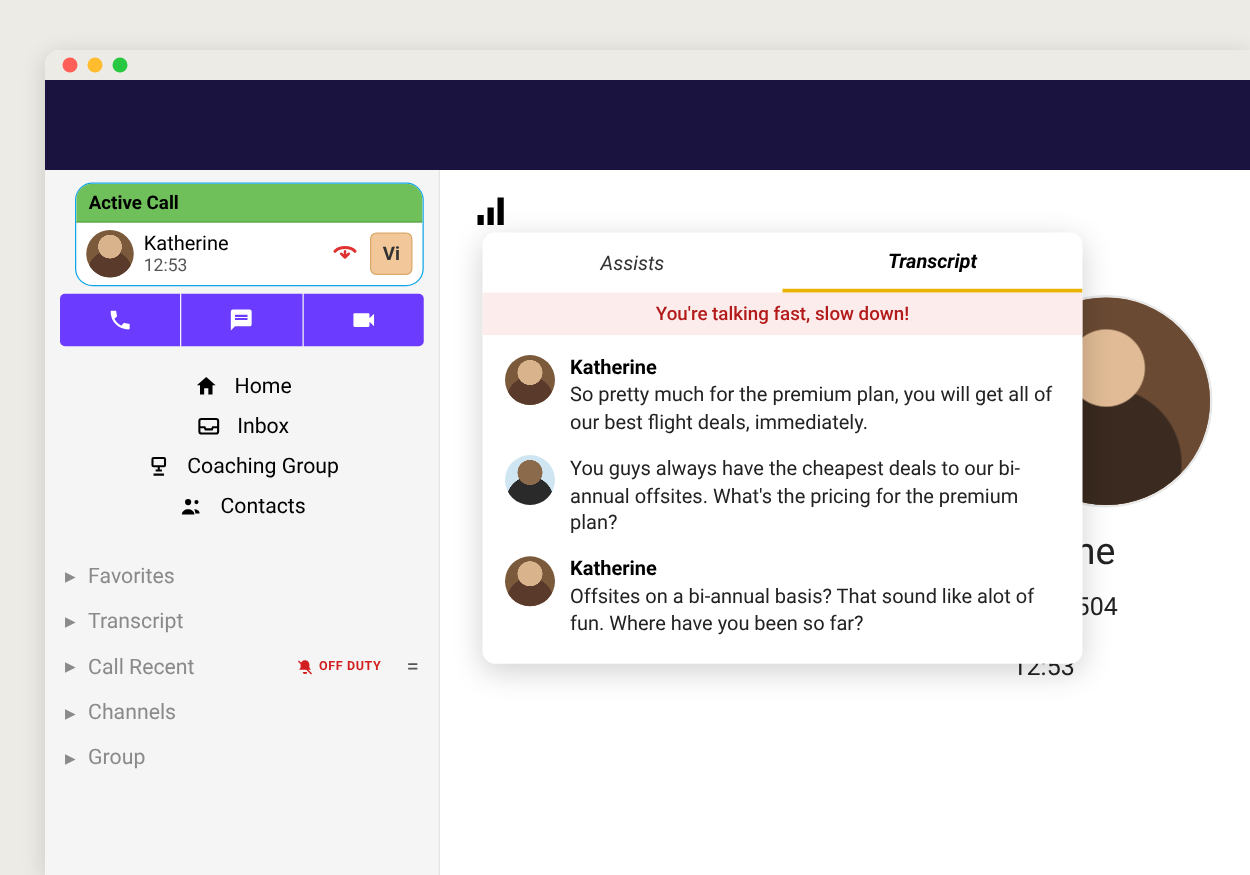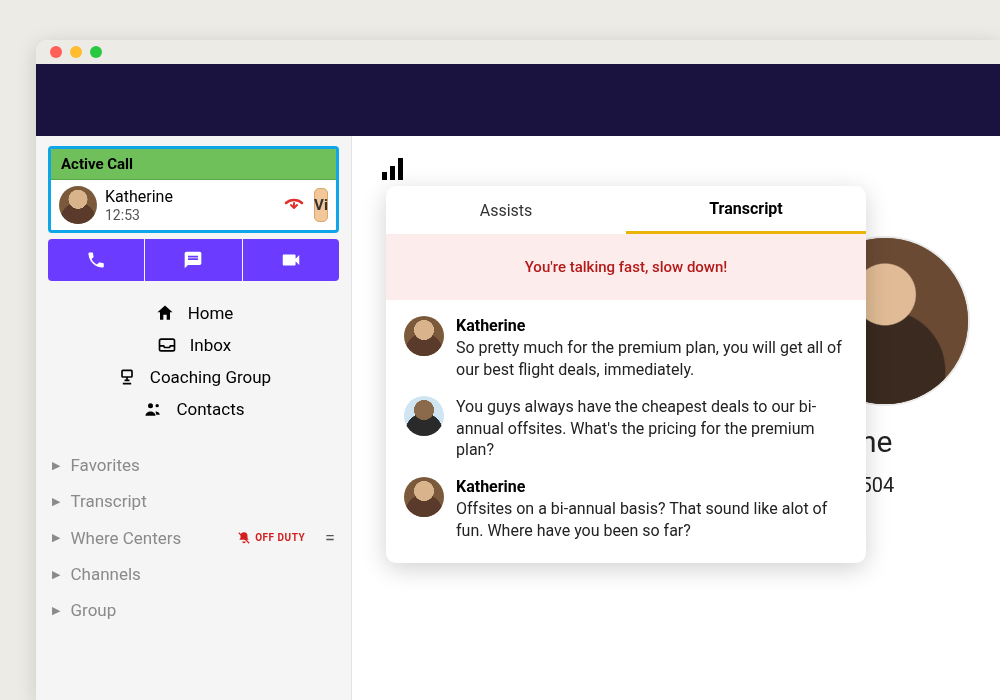--- a/index.html
+++ b/index.html
@@ -51,24 +51,25 @@
   .sidebar {
     width: 316px;
     background: #f5f5f5;
     border-right: 1px solid #e4e4e4;
     padding: 10px 12px;
     display: flex;
     flex-direction: column;
     gap: 6px;
   }
   .active-call-card {
-    border: 3px solid #0ea5e9;
-    border-radius: 4px;
+    border: 1px solid #0ea5e9;
+    border-radius: 14px;
     overflow: hidden;
     background: #fff;
+    margin-left: 12px;
   }
   .ac-header {
     background: #6fbf5a;
     padding: 6px 10px;
     font-weight: 700;
     font-size: 15px;
     border-bottom: 1px solid #5aa64a;
   }
   .ac-body {
     display: flex;
@@ -95,21 +96,21 @@
   }
   .avatar.jane{ background:#cfe6f2;}
   .ac-info { flex: 1; display: flex; flex-direction: column; }
   .ac-name { font-size: 16px; line-height: 1.2; }
   .ac-time { font-size: 14px; color: #555; }
   .ac-icon {
     color: #e03131;
     display:flex; align-items:center; justify-content:center;
   }
   .vi-badge {
-    width: 14px; height: 34px;
+    width: 34px; height: 34px;
     background: #f2c79a;
     border: 1px solid #d9a86a;
     border-radius: 5px;
     display: flex; align-items: center; justify-content: center;
     font-weight: 700; font-size: 15px;
     color: #333;
   }
   .action-row { display: flex; gap: 1px; }
   .action-btn {
     flex: 1;
@@ -200,38 +201,39 @@
     width: 480px;
     background: #fff;
     border-radius: 10px;
     box-shadow: 0 6px 24px rgba(0,0,0,0.18);
     overflow: hidden;
     z-index: 5;
   }
   .tabs {
     display: flex;
     height: 48px;
+    font-style: italic;
   }
   .tab {
     flex: 1;
     display:flex; align-items:center; justify-content:center;
     font-size: 16px;
     cursor: pointer;
     color: #333;
   }
   .tab.active {
     color: #000000;
     font-weight: 700;
     border-bottom: 3px solid #eab308;
   }
   .warning-bar {
     background: #fdecec;
     color: #b31a1a;
     text-align: center;
-    padding: 24px 10px;
+    padding: 8px 10px;
     font-size: 15px;
     font-weight: 500;
   }
   .messages { padding: 16px 18px 22px 18px; display:flex; flex-direction:column; gap:16px; }
   .msg { display:flex; gap:12px; }
   .msg .avatar { width:40px; height:40px; }
   .msg-body { flex:1; }
   .msg-name { font-weight:700; font-size:16px; margin-bottom:2px; }
   .msg-text { font-size:16px; line-height:1.35; color:#222; }
 
@@ -331,21 +333,21 @@
         <div class="collapse-item">
           <span class="tri">▶</span>
           <span>Favorites</span>
         </div>
         <div class="collapse-item">
           <span class="tri">▶</span>
           <span>Transcript</span>
         </div>
         <div class="collapse-item">
           <span class="tri">▶</span>
-          <span>Where Centers</span>
+          <span>Call Recent</span>
           <span class="spacer"></span>
           <span class="off-duty">
             <svg width="14" height="14" viewBox="0 0 24 24" fill="#d21f1f">
                 <path d="M12 2a6 6 0 0 0-6 6v4l-2 3h16l-2-3V8a6 6 0 0 0-6-6zM9 18a3 3 0 0 0 6 0H9z"></path>
                 <line x1="3" y1="3" x2="21" y2="21" stroke="#d21f1f" stroke-width="2"></line>
               </svg>
             <span>OFF DUTY</span>
           </span>
           <span class="equals">=</span>
         </div>

